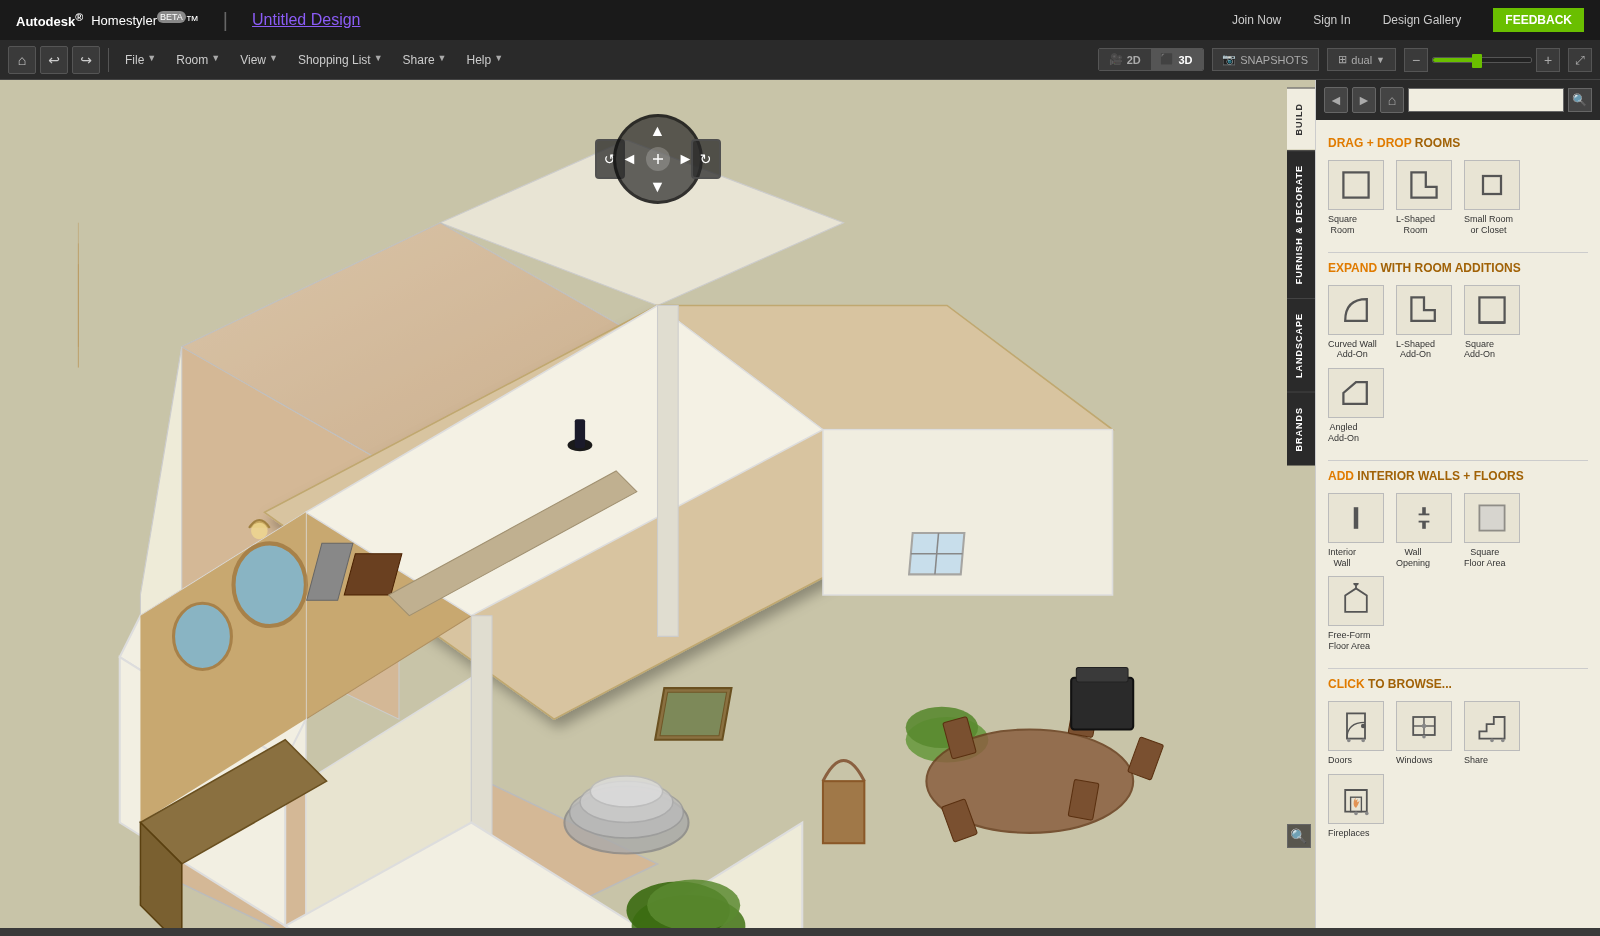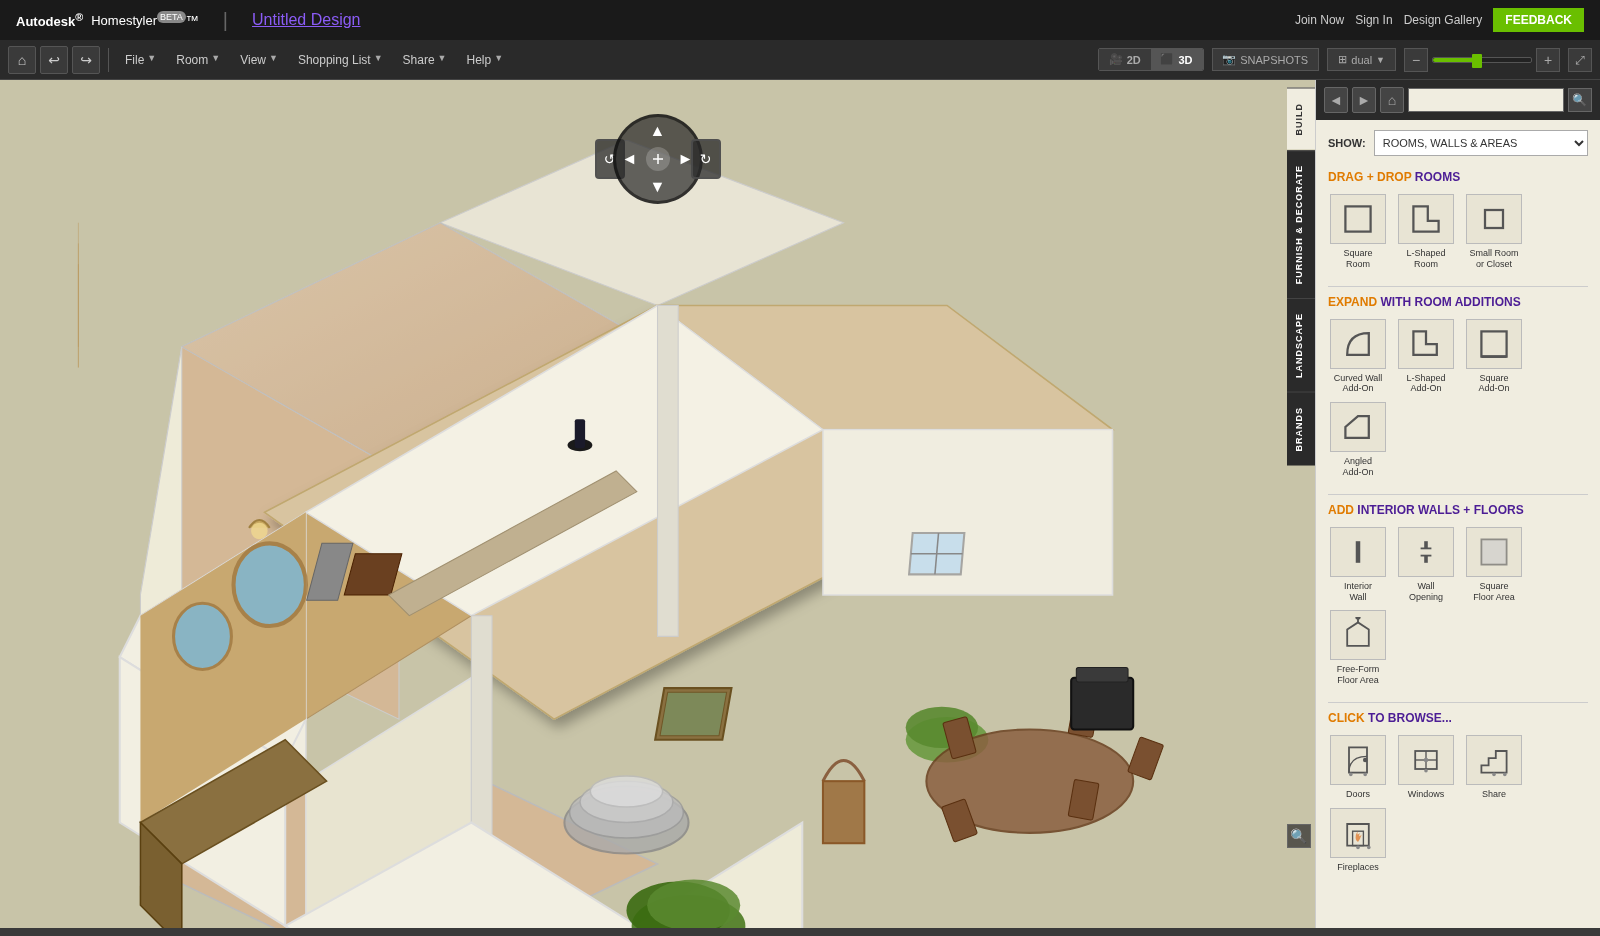--- a/index.html
+++ b/index.html
@@ -30,21 +30,21 @@
       padding: 1px 3px;
       border-radius: 6px;
       vertical-align: super;
     }
     #title-divider { color: #666; font-size: 20px; margin: 0 8px; }
     #design-title { color: #8b5cf6; font-size: 16px; font-weight: normal; text-decoration: underline; }
     #top-bar-right {
       margin-left: auto;
       display: flex;
       align-items: center;
-      gap: 11px;
+      gap: 32px;
     }
     .top-link { color: #ccc; font-size: 12px; text-decoration: none; cursor: pointer; }
     #feedback-btn {
       background: #6abf00;
       color: #fff;
       font-size: 12px;
       font-weight: bold;
       padding: 5px 12px;
       border: none;
       cursor: pointer;
@@ -330,33 +330,33 @@
     }
 
     
     .section-header {
       font-size: 12px;
       font-weight: bold;
       margin-bottom: 10px;
       margin-top: 6px;
     }
     .section-header .highlight { color: #e07b00; text-align: center; }
-    .section-header .normal { color: #4c1d95; margin-top: 40px; }
+    .section-header .normal { color: #a16207; margin-top: 40px; }
 
     
     .item-grid {
       display: flex;
       flex-wrap: wrap;
       gap: 8px;
       margin-bottom: 16px;
     }
     .item-cell {
       display: flex;
       flex-direction: column;
-      align-items: center;
+      align-items: flex-start;
       cursor: pointer;
       width: 60px;
     }
     .item-icon-box {
       width: 56px; height: 50px;
       background: #e8e4d4;
       border: 1px solid #bbb;
       display: flex; align-items: center; justify-content: center;
       margin-bottom: 4px;
     }
@@ -651,24 +651,20 @@
       <button class="panel-nav-btn">►</button>
       <button class="panel-home-btn">⌂</button>
       <div id="panel-search-area">
         <input id="panel-search-input" type="text" placeholder="" style="">
         <button id="panel-search-btn">🔍</button>
       </div>
     </div>
 
     <div id="build-tab">
 
-      <div id="show-row">
-        <span id="show-label">SHOW:</span>
-        <select id="show-dropdown"><option>ROOMS, WALLS &amp; AREAS</option></select>
-      </div>
 
       <div class="section-header">
         <span class="highlight">DRAG + DROP</span>
         <span class="normal"> ROOMS</span>
       </div>
       <div class="item-grid">
 
         <div class="item-cell">
           <div class="item-icon-box">
             <svg class="shape-svg" viewBox="0 0 40 40">

